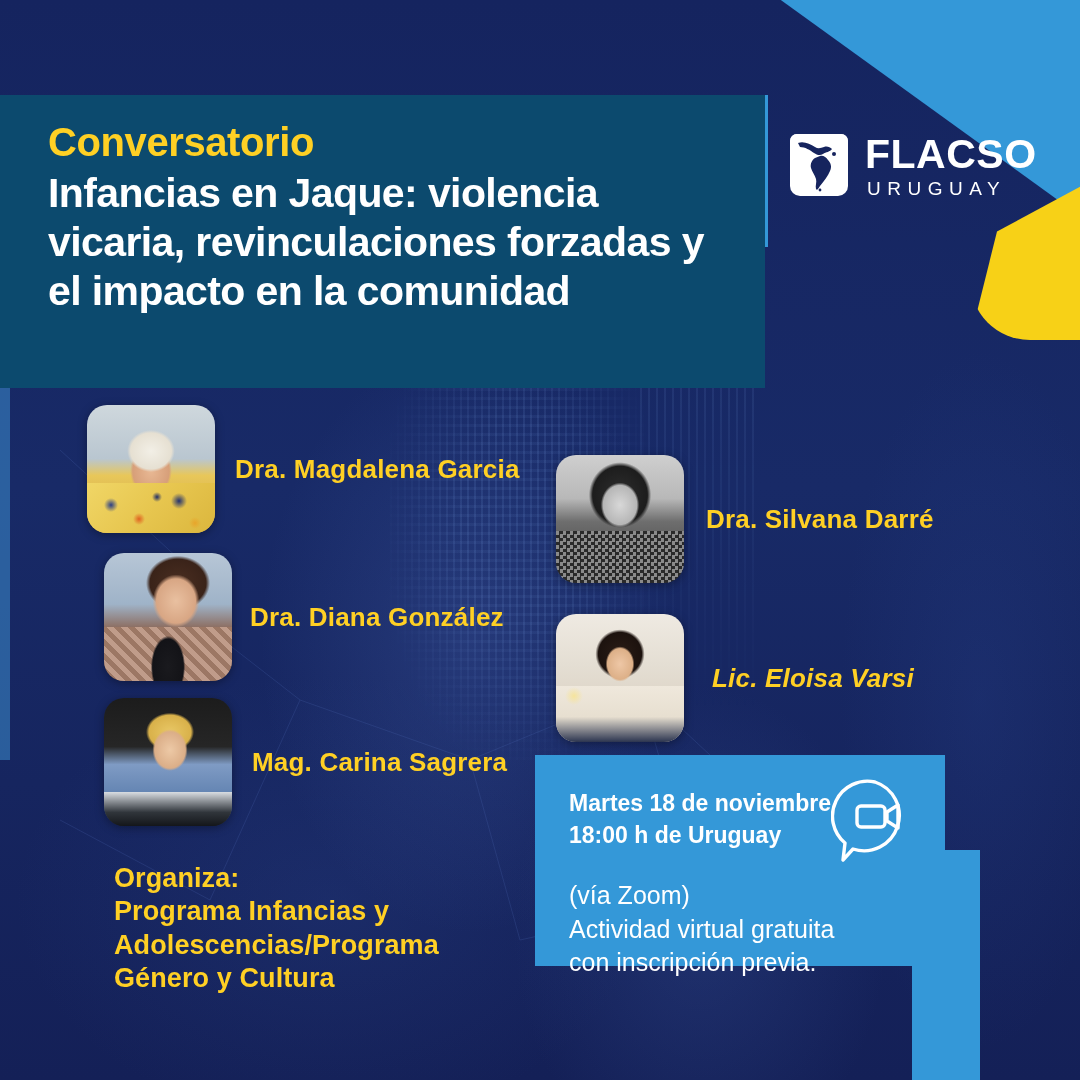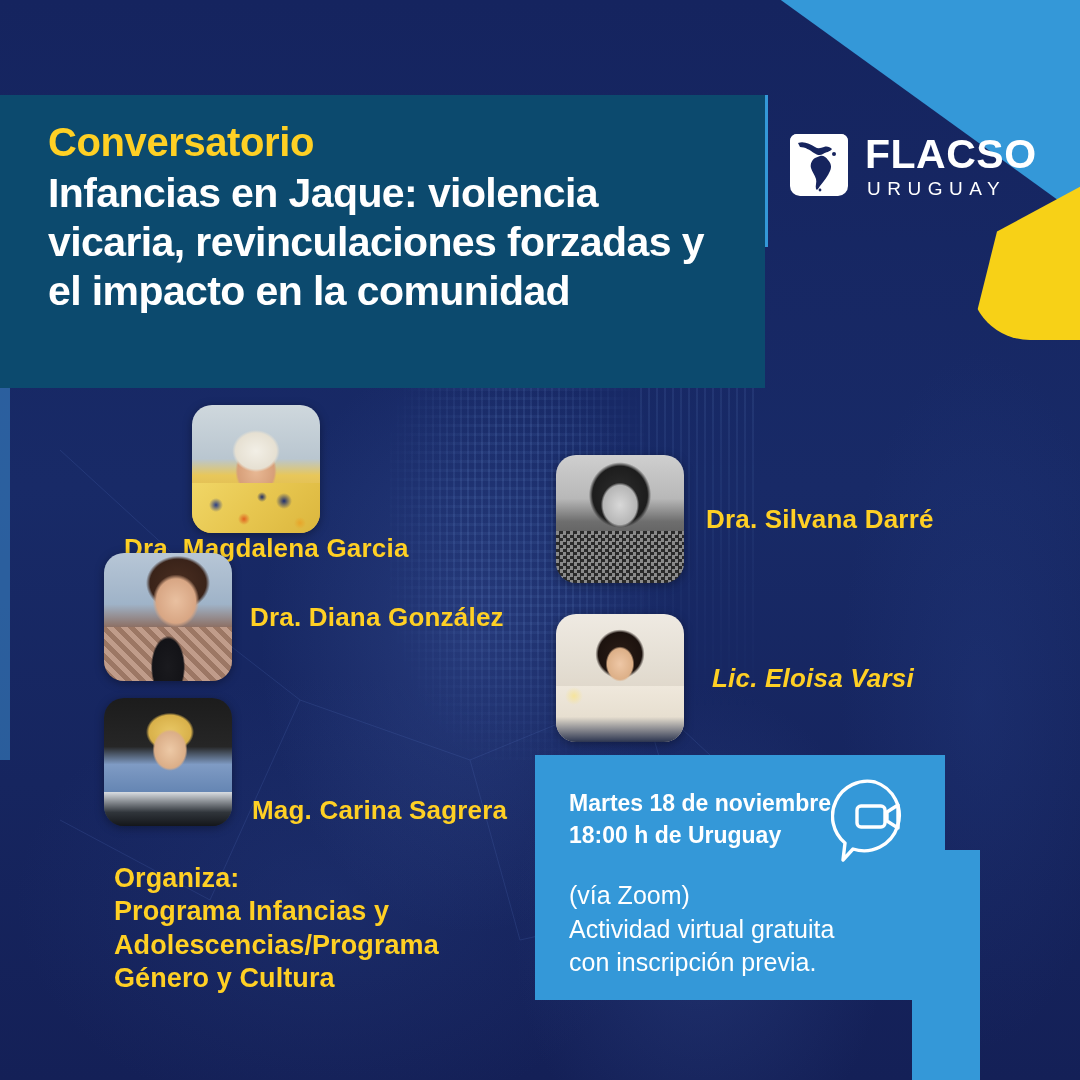--- a/index.html
+++ b/index.html
@@ -132,25 +132,25 @@
     position:relative;
     box-shadow:0 2px 10px rgba(0,0,0,.35);
   }
   .photo .inner { position:absolute; inset:0; }
   .sp-name {
     color:#ffd024;
     font-size:26px; font-weight:bold;
     letter-spacing:.2px;
     white-space:nowrap;
   }
-  #sp0 { left:104px; top:405px;flex-direction:column; }
+  #sp0 { left:87px; top:405px; }
   #sp0 .sp-name { margin-left:20px; }
   #sp1 { left:104px; top:553px; }
   #sp1 .sp-name { margin-left:18px; }
-  #sp2 { left:104px; top:698px;align-items:flex-end; }
+  #sp2 { left:104px; top:698px; }
   #sp2 .sp-name { margin-left:20px; }
   #sp3 { left:556px; top:455px; }
   #sp3 .sp-name { margin-left:22px; }
   #sp4 { left:556px; top:614px; }
   #sp4 .sp-name { margin-left:28px;font-style:italic; }
 
   
   .pf-magdalena{
     background:
       radial-gradient(ellipse 34px 30px at 64px 46px,#f2efe6,#e6e0d2 60%,rgba(0,0,0,0) 70%),
@@ -219,21 +219,21 @@
     color:#ffd024;
     font-size:27px; font-weight:bold;
     line-height:1.24;
     letter-spacing:.1px;
     max-width:420px;
   }
 
   
   .info-box {
     position:absolute; left:535px; top:755px;
-    width:410px; height:245px;
+    width:410px; height:211px;
     background:#3498d8;
     padding:32px 28px 8px 34px;
   }
   .info-date {
     color:#ffffff;
     font-size:23px; font-weight:bold;
     line-height:1.4;
     max-width:290px;
   }
   .info-desc {

